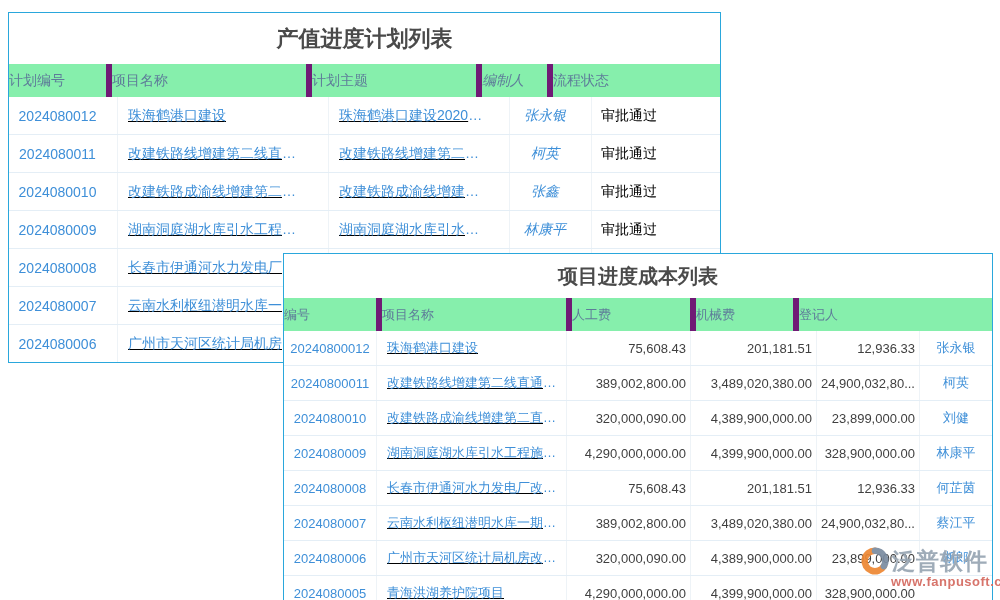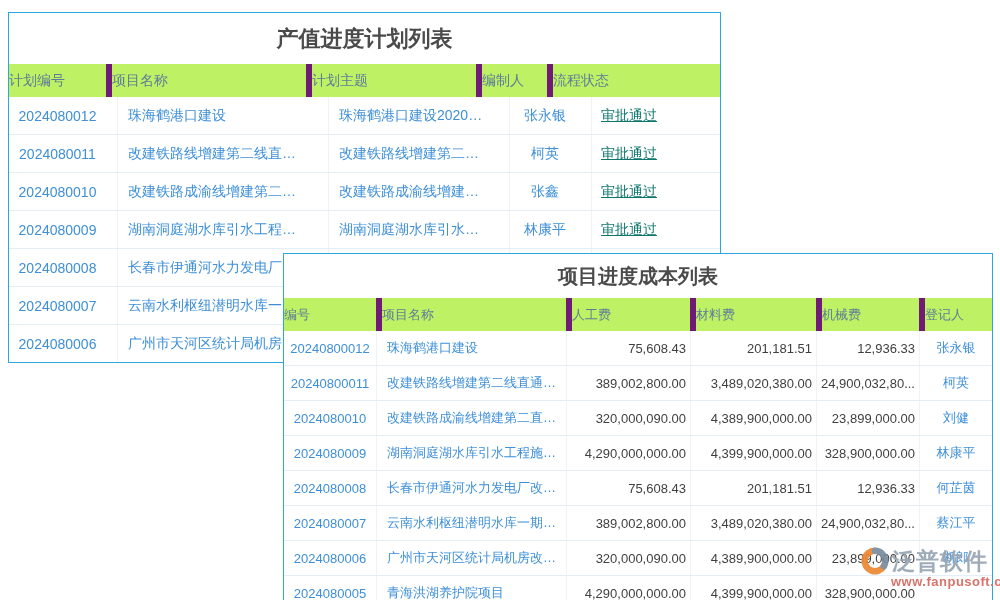--- a/index.html
+++ b/index.html
@@ -15,21 +15,21 @@
   }
   .plan-card{left:8px;top:12px;width:713px;z-index:1;}
   .cost-card{left:283px;top:253px;width:710px;z-index:2;}
   .card-title{
     display:flex;align-items:center;justify-content:center;
     font-weight:bold;color:#4a4a4a;background:#ffffff;
   }
   .plan-card .card-title{height:51px;font-size:22px;}
   .cost-card .card-title{height:44px;font-size:20px;}
   .thead{
-    display:flex;align-items:center;background:#bef264;
+    display:flex;align-items:center;background:#86efac;
     color:#5e7c99;height:33px;
   }
   .plan-card .thead{font-size:14px;}
   .cost-card .thead{font-size:13px;}
   .thead .cell{border-left:6px solid #701a75;height:100%;display:flex;align-items:center;justify-content:center;}
   .thead .cell:first-child{border-left:none;}
   .row{
     display:flex;align-items:center;border-top:1px solid #e4eef6;
     background:#ffffff;
   }
@@ -37,31 +37,31 @@
   .plan-card .row{height:37px;font-size:14px;gap:11px;}
   .cost-card .row{height:34px;font-size:13px;}
   .row .cell{border-left:1px solid #eef3f7;height:100%;display:flex;align-items:center;}
   .row .cell:first-child{border-left:none;}
   .cell{
     box-sizing:border-box;overflow:hidden;white-space:nowrap;
   }
   .cell span{display:block;width:100%;overflow:hidden;white-space:nowrap;text-overflow:ellipsis;}
   .center{justify-content:center;}
   .center span{text-align:center;}
-  .left{padding:0 10px;}
+  .left{padding:0 10px;text-decoration:underline;}
   .right{padding:0 4px;}
   .right span{text-align:right;}
   .link span{color:#3e8fd8;}
   .money span{color:#3f3f3f;}
-  .status span{color:#0f766e;text-decoration:underline;}
+  .status span{color:#000000;}
   
   .pc0{flex:0 0 97px;}
   .pc1{flex:0 0 200px;}
   .pc2{flex:0 0 170px;}
-  .pc3{flex:0 0 71px;}
+  .pc3{flex:0 0 71px;font-style:italic;}
   .pc4{flex:0 0 75px;}
   
   .kc0{flex:0 0 92px;justify-content:center;}
   .kc1{flex:0 0 190px;}
   .kc2{flex:0 0 124px;}
   .kc3{flex:0 0 126px;justify-content:flex-end;}
   .kc4{flex:0 0 103px;}
   .kc5{flex:0 0 73px;}
   
   .watermark{
@@ -228,23 +228,20 @@
   <div class="card-title">项目进度成本列表</div>
   <div class="thead" id="cost-head">
       <div class="cell kc0">
         <span>编号</span>
       </div>
       <div class="cell kc1">
         <span>项目名称</span>
       </div>
       <div class="cell kc2">
         <span>人工费</span>
-      </div>
-      <div class="cell kc3">
-        <span>材料费</span>
       </div>
       <div class="cell kc4">
         <span>机械费</span>
       </div>
       <div class="cell kc5">
         <span>登记人</span>
       </div>
     </div>
   <div id="cost-body">
       <div class="row">

